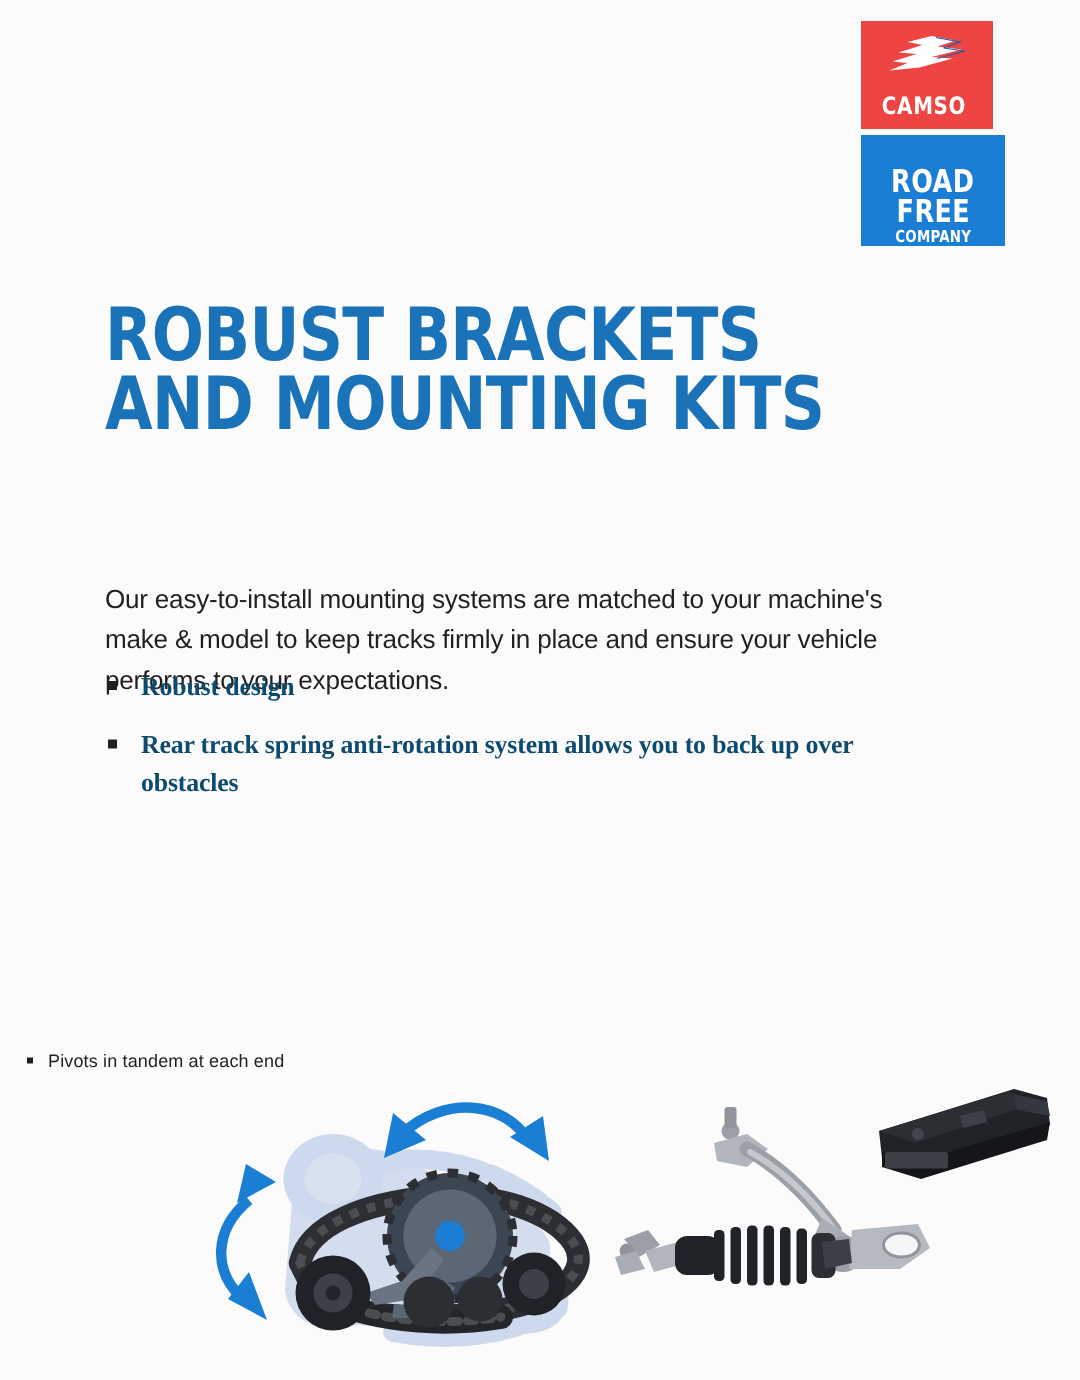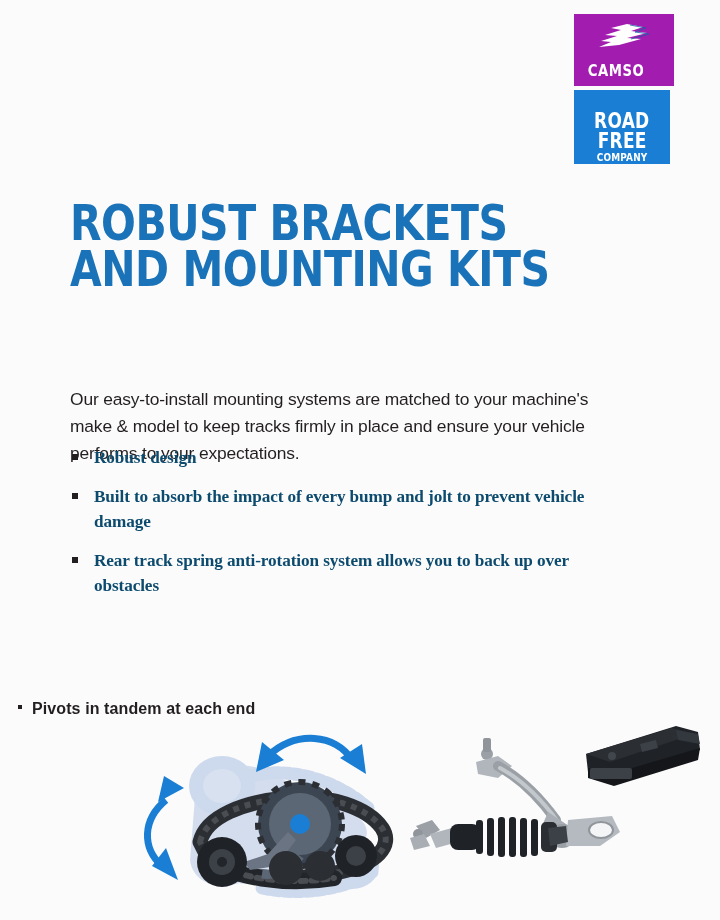--- a/index.html
+++ b/index.html
@@ -16,22 +16,22 @@
   }
 
   
   .logo-stack {
     position: absolute;
     top: 14px;
     left: 574px;
     width: 84px;
   }
   .logo-camso {
-    background: #a21caf;
-    width: 100px;
+    background: #ef4444;
+    width: 88px;
     height: 72px;
     position: relative;
   }
   .logo-mark {
     position: absolute;
     top: 9px;
     left: 50%;
     transform: translateX(-50%);
     width: 54px;
     height: 30px;
@@ -131,22 +131,22 @@
     height: 6px;
     background: #231f20;
   }
 
   
   .caption {
     position: absolute;
     top: 700px;
     left: 18px;
     color: #231f20;
-    font-size: 16px;
-    font-weight: bold;
+    font-size: 12px;
+    font-weight: normal;
     letter-spacing: 0.1px;
     padding-left: 14px;
   }
   .caption .sq {
     position: absolute;
     left: 0;
     top: 5px;
     width: 4px;
     height: 4px;
     background: #231f20;
@@ -187,24 +187,20 @@
   <span class="headline-line">ROBUST BRACKETS</span>
   <span class="headline-line">AND MOUNTING KITS</span>
 </h1>
 
 <p class="intro">Our easy-to-install mounting systems are matched to your machine's make &amp; model to keep tracks firmly in place and ensure your vehicle performs to your expectations.</p>
 
 <ul class="bullets">
   <li>
     <span class="sq"></span>
     <span>Robust design</span>
-  </li>
-  <li>
-    <span class="sq"></span>
-    <span>Built to absorb the impact of every bump and jolt to prevent vehicle damage</span>
   </li>
   <li>
     <span class="sq"></span>
     <span>Rear track spring anti-rotation system allows you to back up over obstacles</span>
   </li>
 </ul>
 
 <div class="caption">
   <span class="sq"></span>
   <span>Pivots in tandem at each end</span>

